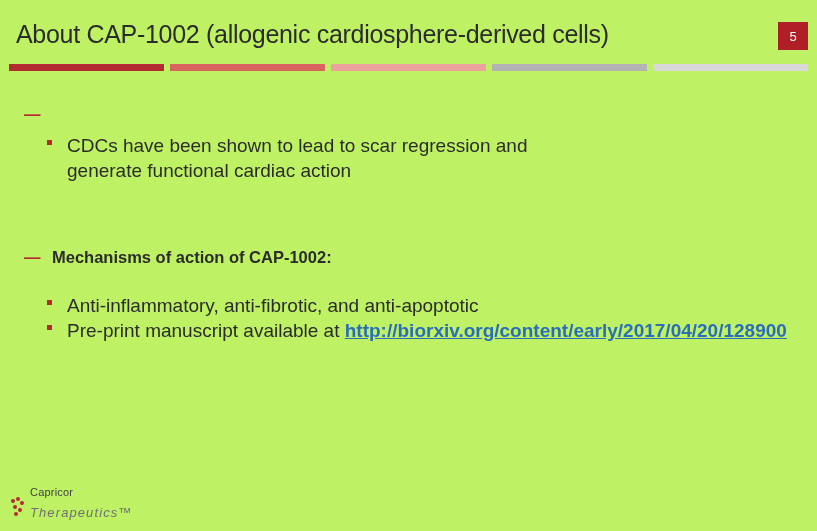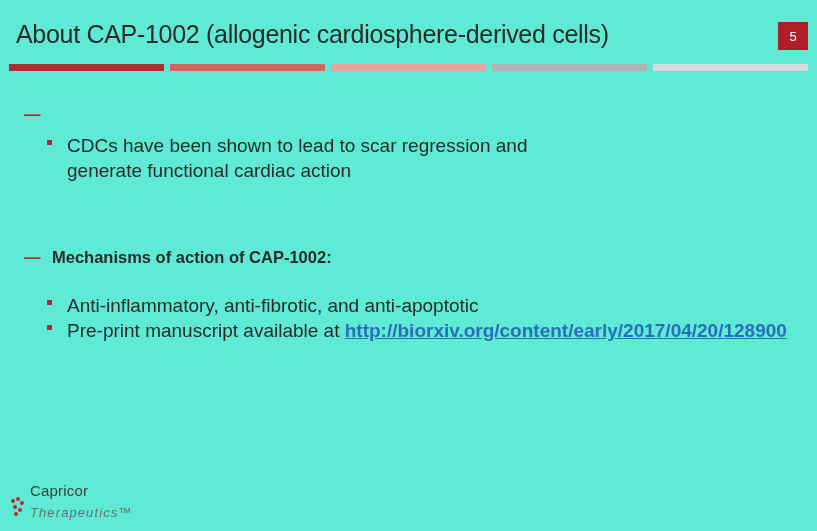--- a/index.html
+++ b/index.html
@@ -10,21 +10,21 @@
     width: 817px;
     height: 531px;
     background: #ffffff;
     font-family: "Liberation Sans", sans-serif;
     overflow: hidden;
     position: relative;
   }
   .slide {
     position: absolute;
     inset: 0;
-    background: #5eead4;
+    background: #bef264;
   }
 
   
   .title {
     position: absolute;
     left: 16px;
     top: 20px;
     font-size: 25px;
     color: #2b2b2b;
     letter-spacing: -0.3px;
@@ -136,21 +136,21 @@
   .logo-mark .d3 { left: 10px; top: 4px; }
   .logo-mark .d4 { left: 3px;  top: 8px; }
   .logo-mark .d5 { left: 8px;  top: 11px; }
   .logo-mark .d6 { left: 4px;  top: 15px; }
   .logo-text {
     display: flex;
     flex-direction: column;
     line-height: 1;
   }
   .logo-name {
-    font-size: 15px;
+    font-size: 11px;
     color: #3f3f3f;
     letter-spacing: 0.2px;
   }
   .logo-sub {
     font-size: 13px;
     color: #6f6f6f;
     letter-spacing: 1.1px;
     margin-top: 8px;
     font-style: italic;
   }

